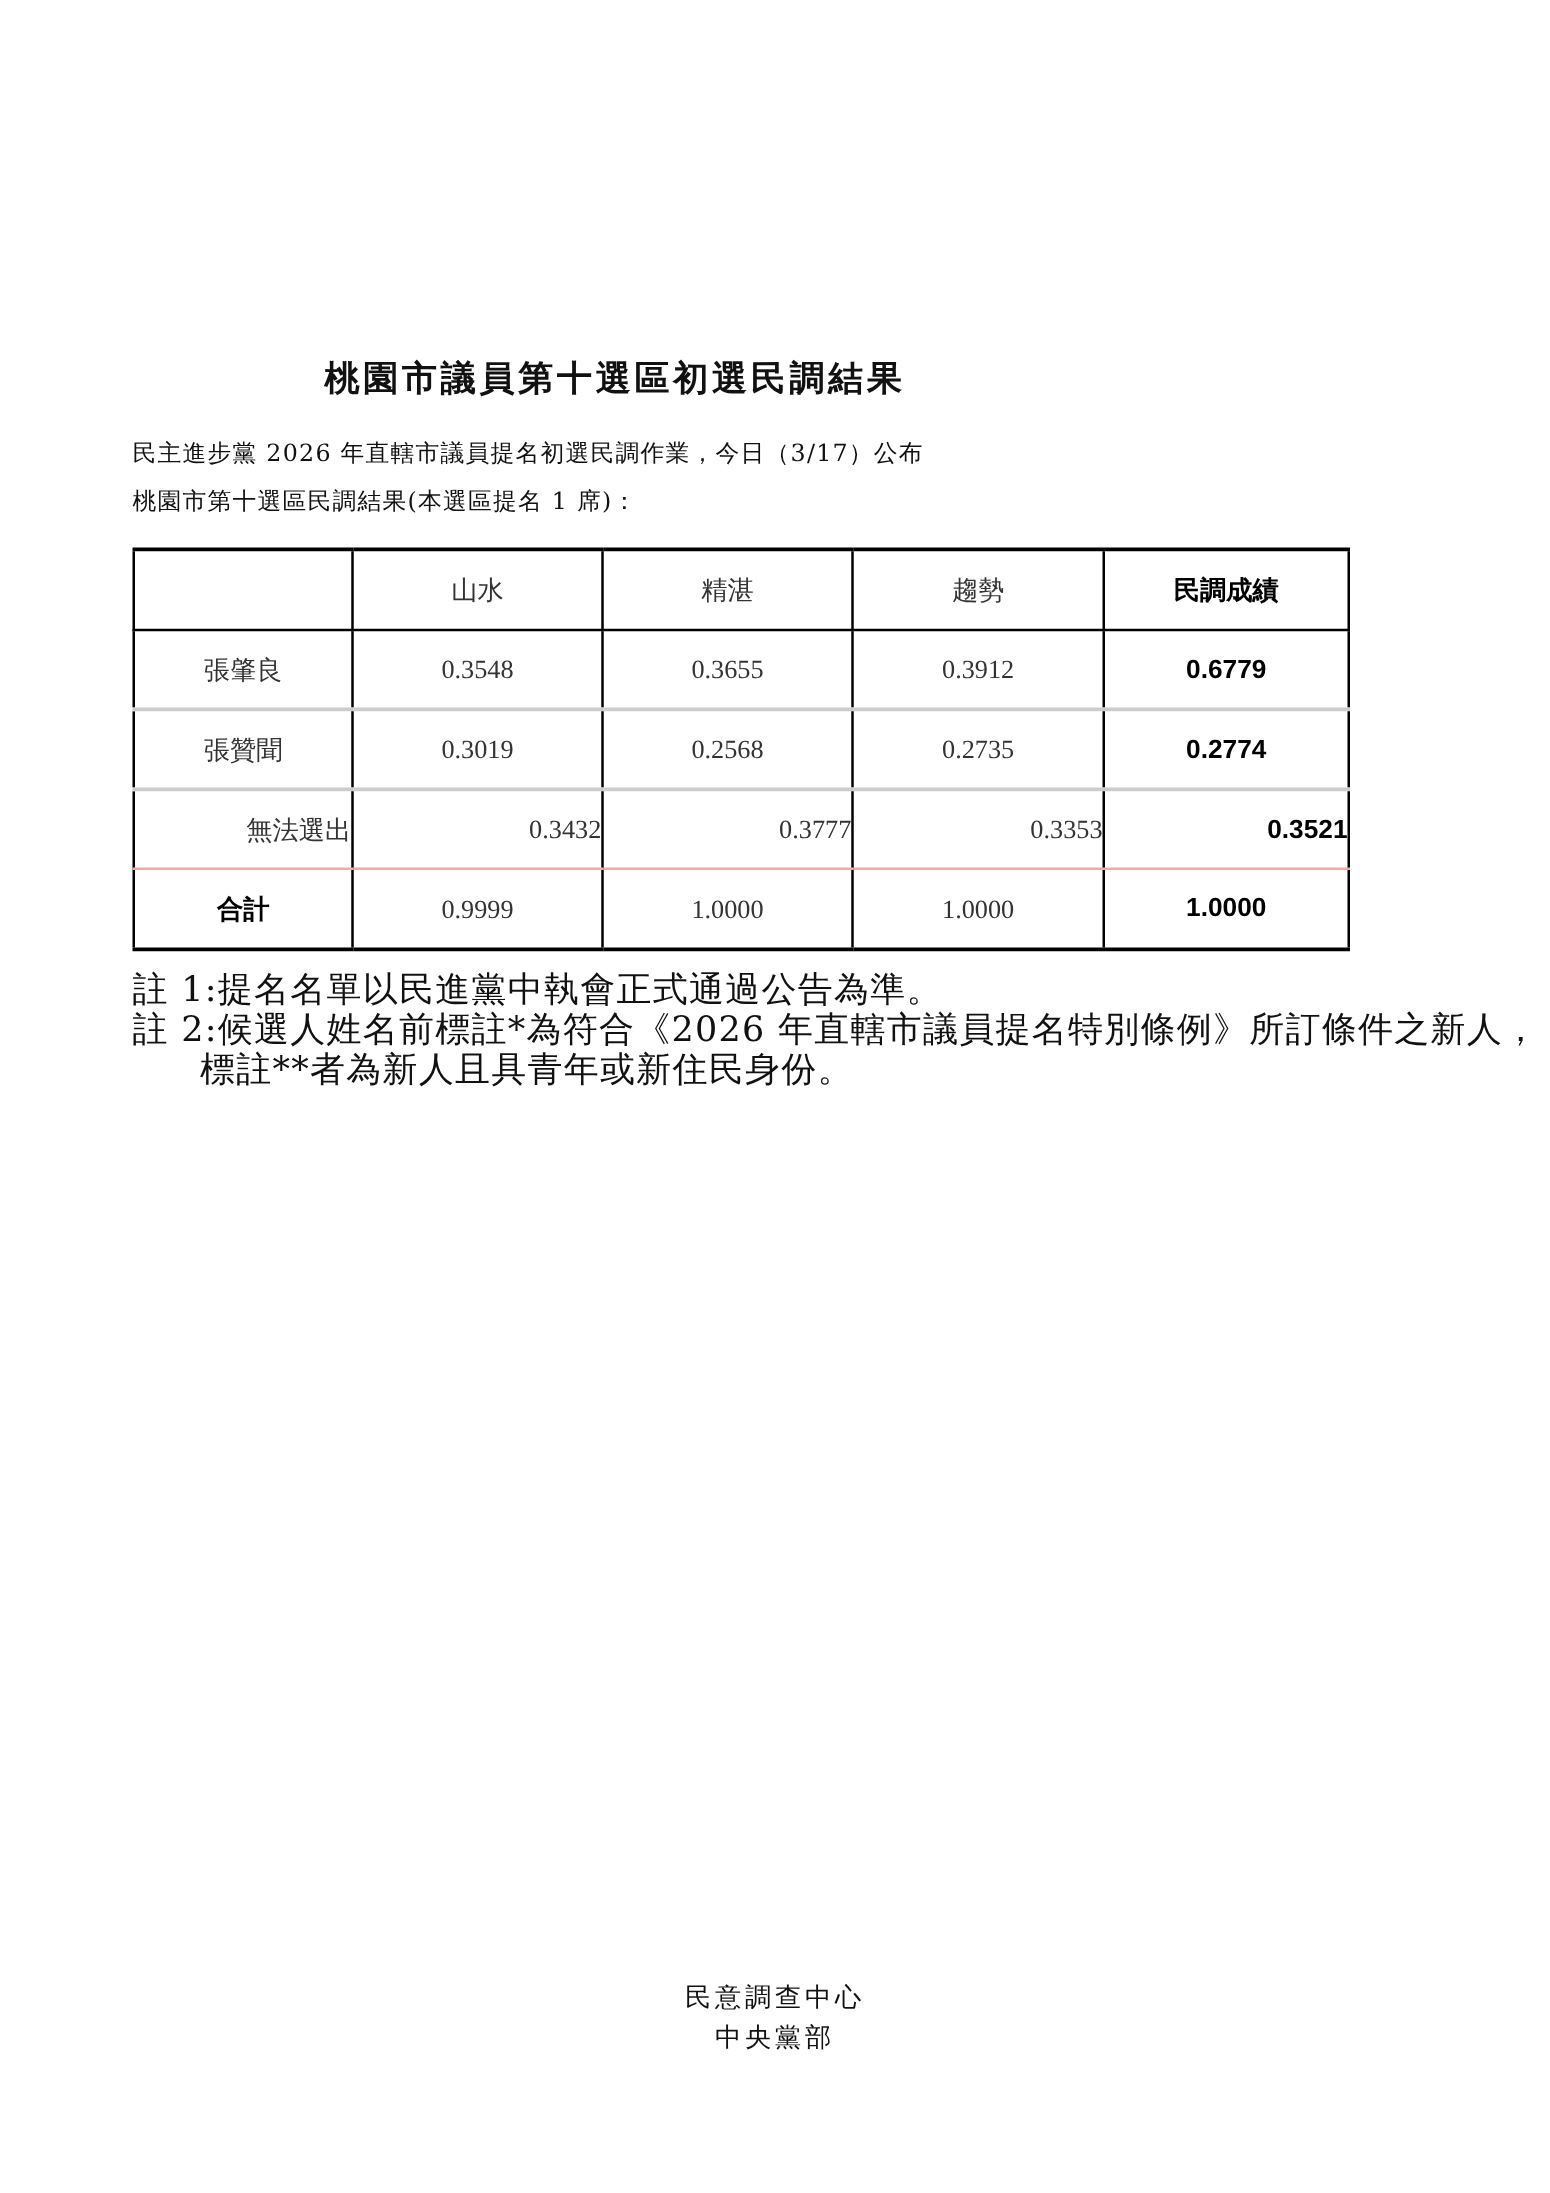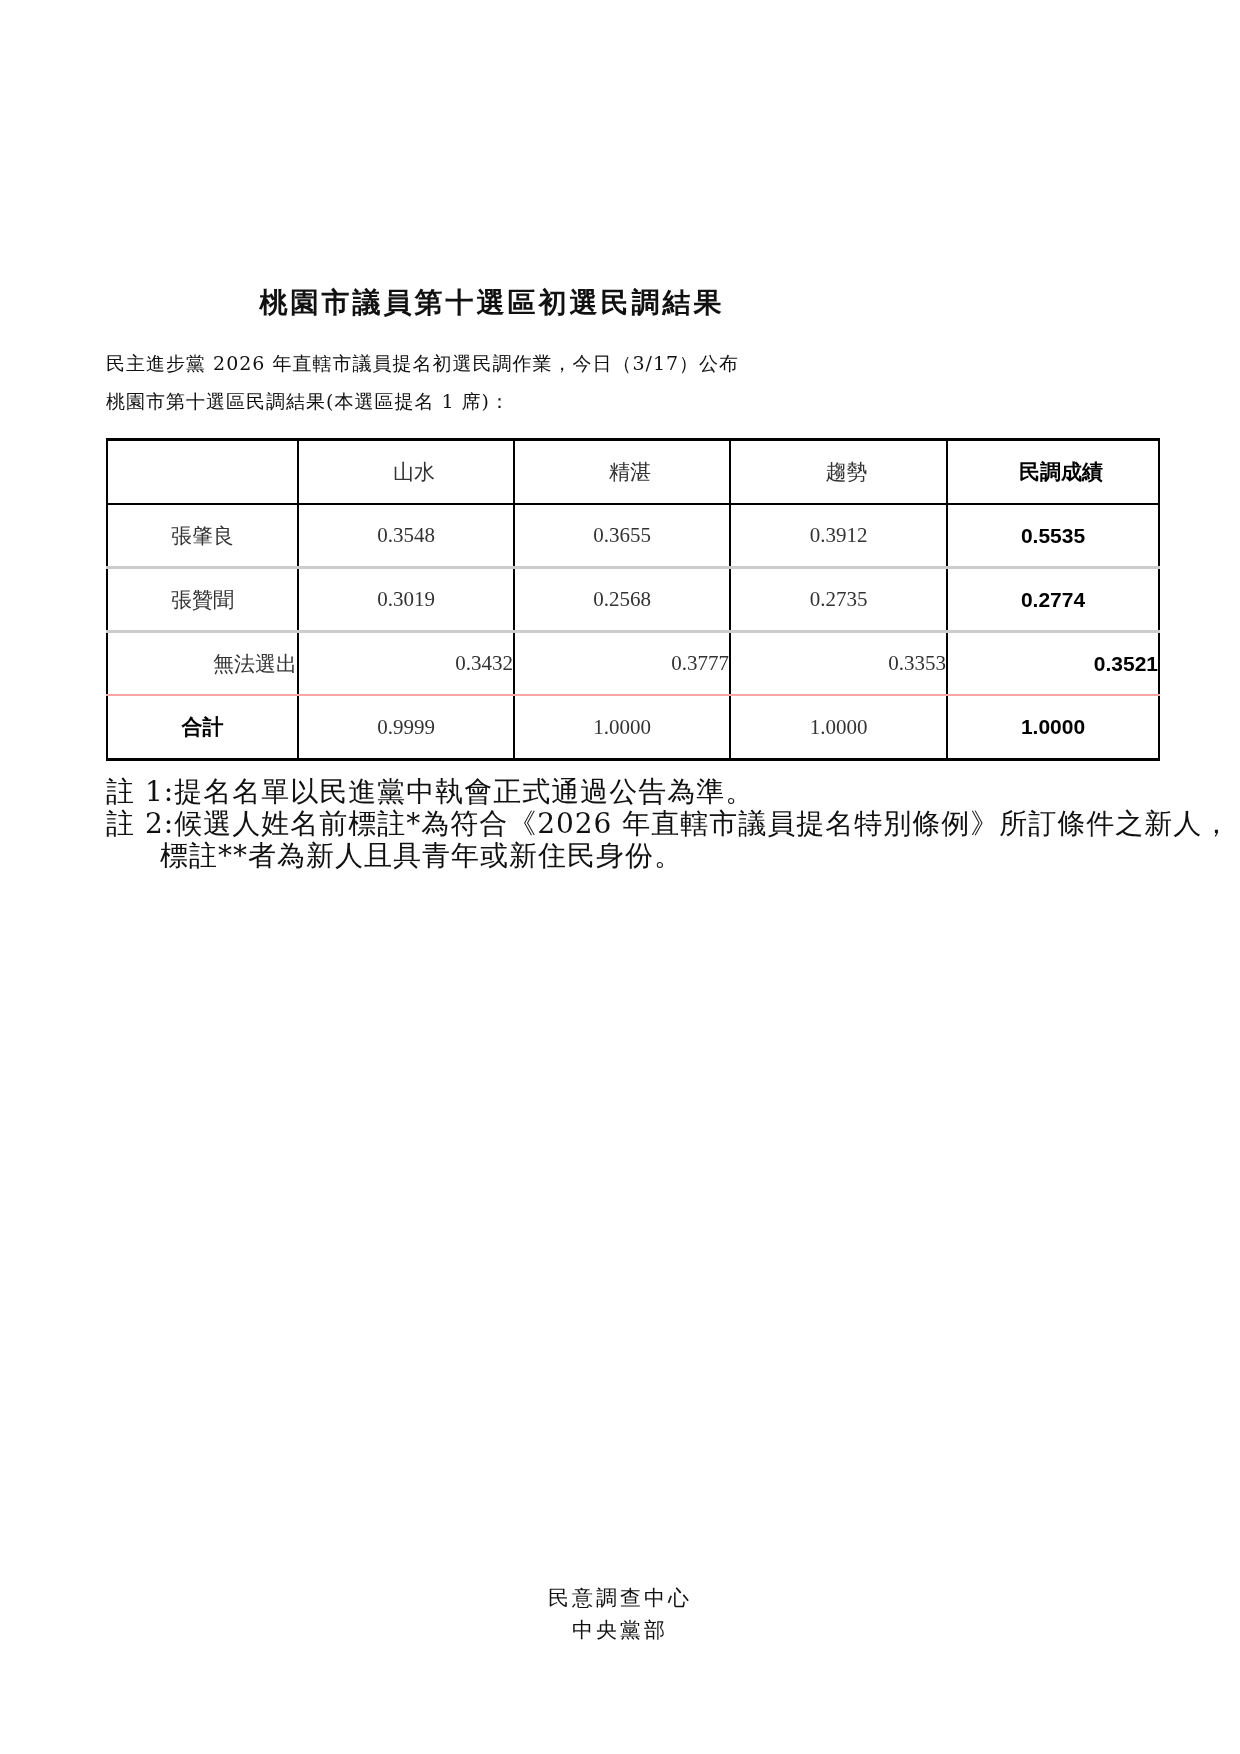--- a/index.html
+++ b/index.html
@@ -1,21 +1,21 @@
 <!DOCTYPE html>
 <html><head>
   <meta charset="utf-8">
   <style>
     html, body { margin: 0; padding: 0; background: #ffffff; }
     body { width: 1240px; height: 1754px; position: relative; overflow: hidden; font-family: "DejaVu Serif", serif; color: #111; }
     .title { position: absolute; top: 248px; left: 0; width: 984px; text-align: center; font-size: 28px; font-weight: bold; letter-spacing: 3px; margin-top: 36px; }
     .intro { position: absolute; left: 106px; top: 344px; font-size: 19px; line-height: 38px; letter-spacing: 1px; }
     table.results { position: absolute; left: 106px; top: 438px; border-collapse: collapse; font-family: "Liberation Serif", serif; }
     table.results td { border-left: 2px solid #000; border-right: 2px solid #000; text-align: center; font-size: 21px; color: #333; height: 61px; padding: 0; }
-    table.results tr.head td { border-top: 3px solid #000; border-bottom: 2px solid #000; height: 62px; padding-left: 16px; }
+    table.results tr.head td { border-top: 3px solid #000; border-bottom: 2px solid #000; height: 62px; }
     table.results tr.row-mid td { border-bottom: 3px solid #ccc; border-radius: 30px; }
     table.results tr.row-last td { border-bottom: 2px solid #fca5a5; text-align: right; }
     table.results tr.total td { border-bottom: 3px solid #000; height: 62px; }
     .c0 { width: 173px; } .c1 { width: 198px; } .c2 { width: 198px; } .c3 { width: 199px; } .c4 { width: 194px; }
     .bold { font-family: "Liberation Sans", sans-serif; font-weight: bold; color: #000 !important; }
     .headlabel { font-family: "Liberation Sans", sans-serif; font-weight: bold; color: #000 !important; }
     .notes { position: absolute; left: 106px; top: 776px; font-size: 28px; line-height: 32px; letter-spacing: 1px; }
     .note-indent { padding-left: 54px; }
     .footer { position: absolute; top: 1582px; left: 0; width: 1240px; text-align: center; font-size: 21px; line-height: 32px; letter-spacing: 3px; }
   </style>
@@ -36,21 +36,21 @@
     <td class="c1">山水</td>
     <td class="c2">精湛</td>
     <td class="c3">趨勢</td>
     <td class="c4 headlabel">民調成績</td>
   </tr>
   <tr class="row-mid">
     <td>張肇良</td>
     <td>0.3548</td>
     <td>0.3655</td>
     <td>0.3912</td>
-    <td class="bold">0.5535</td>
+    <td class="bold">0.6779</td>
   </tr>
   <tr class="row-mid">
     <td>張贊聞</td>
     <td>0.3019</td>
     <td>0.2568</td>
     <td>0.2735</td>
     <td class="bold">0.2774</td>
   </tr>
   <tr class="row-last">
     <td>無法選出</td>

